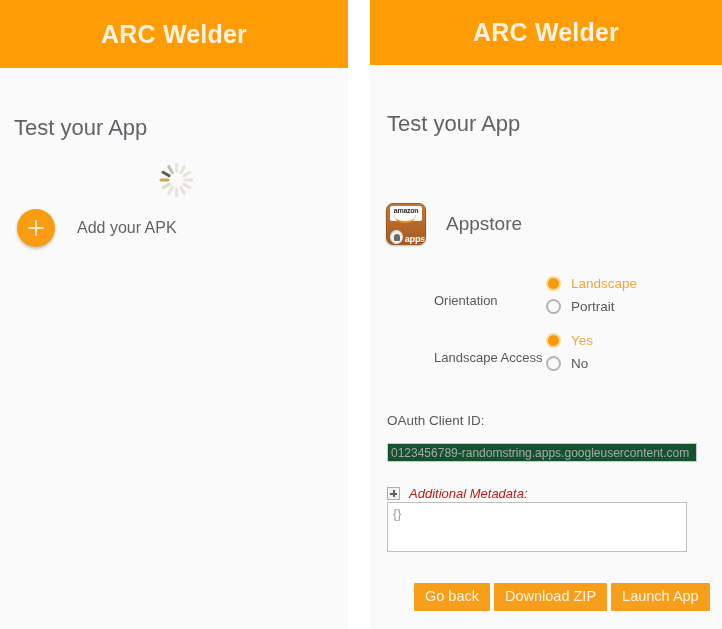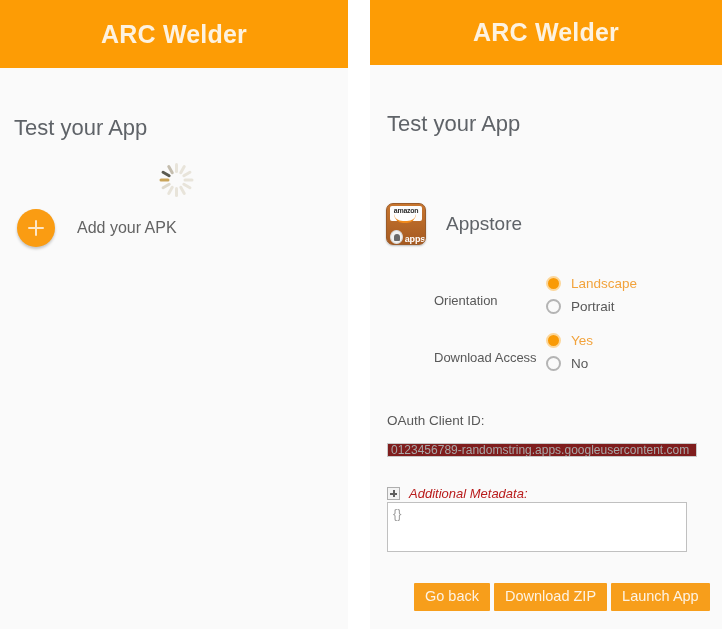--- a/index.html
+++ b/index.html
@@ -242,24 +242,24 @@
     left: 387px;
     top: 413px;
     font-size: 13.5px;
     color: #585858;
   }
   .oauth-input {
     position: absolute;
     left: 387px;
     top: 443px;
     width: 310px;
-    height: 14px;
+    height: 19px;
     box-sizing: border-box;
     border: 1px solid #c9c9c9;
-    background: #7f1d1d;
+    background: #14532d;
     font-family: "Liberation Sans", sans-serif;
     font-size: 12px;
     color: #9b9b9b;
     padding: 0 3px;
     outline: none;
   }
   .oauth-input::placeholder { color: #a8a8a8; }
 
   
   .meta-head {
@@ -388,21 +388,21 @@
             <div class="radio on"></div>
             <div class="choice-text">Landscape</div>
           </div>
           <div class="choice">
             <div class="radio off"></div>
             <div class="choice-text">Portrait</div>
           </div>
         </div>
       </div>
       <div class="opt-row">
-        <div class="opt-label">Download Access</div>
+        <div class="opt-label">Landscape Access</div>
         <div class="opt-choices">
           <div class="choice sel">
             <div class="radio on"></div>
             <div class="choice-text">Yes</div>
           </div>
           <div class="choice">
             <div class="radio off"></div>
             <div class="choice-text">No</div>
           </div>
         </div>

